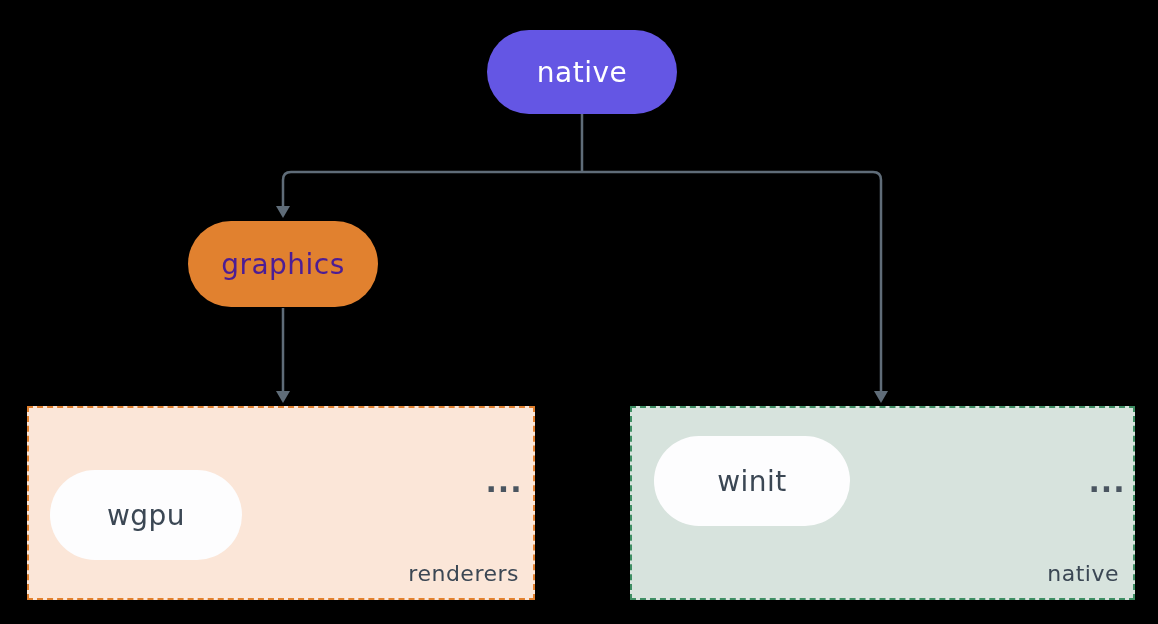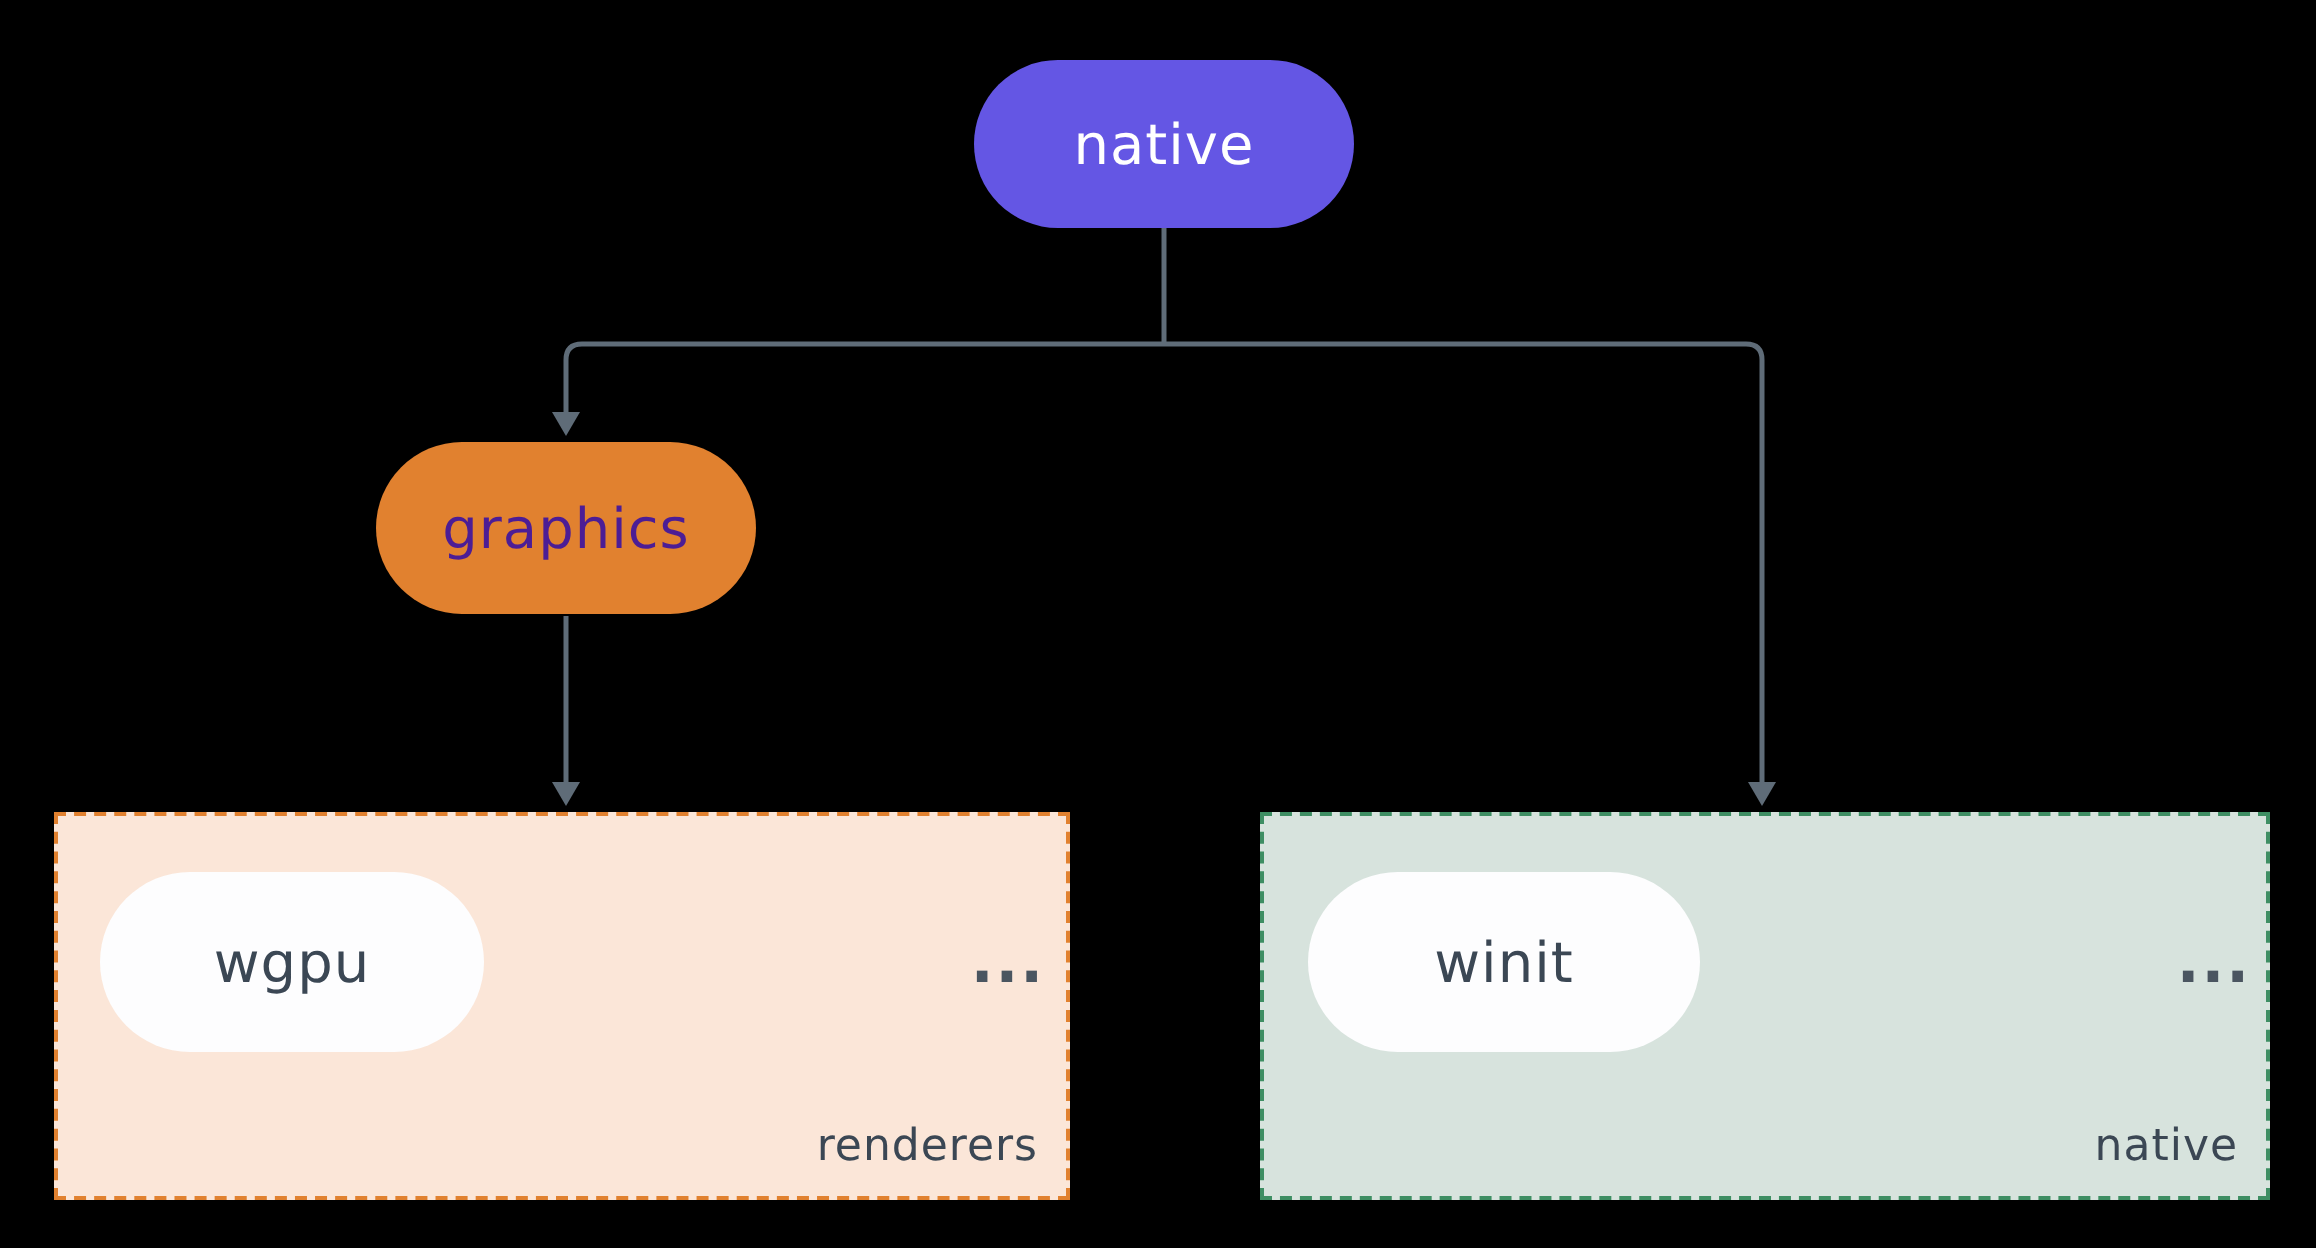--- a/index.html
+++ b/index.html
@@ -112,21 +112,21 @@
 
     <path d="M 283 308 V 391" fill="none" stroke="#5f6c78" stroke-width="2.5"></path>
     <polygon points="276,391 290,391 283,403" fill="#5f6c78"></polygon>
   </svg>
 
   <div class="pill native">native</div>
 
   <div class="pill graphics">graphics</div>
 
   <div class="group renderers">
-    <div class="white-pill" style="left:21px; width:192px;">wgpu</div>
+    <div class="white-pill" style="left:21px; width:192px;margin-top:34px;">wgpu</div>
     <div class="ellipsis" style="left:446px; width:58px;">...</div>
     <div class="group-label">renderers</div>
   </div>
 
   <div class="group shells">
     <div class="white-pill" style="left:22px; width:196px;">winit</div>
     <div class="ellipsis" style="left:448px; width:54px;">...</div>
     <div class="group-label">native</div>
   </div>
 

